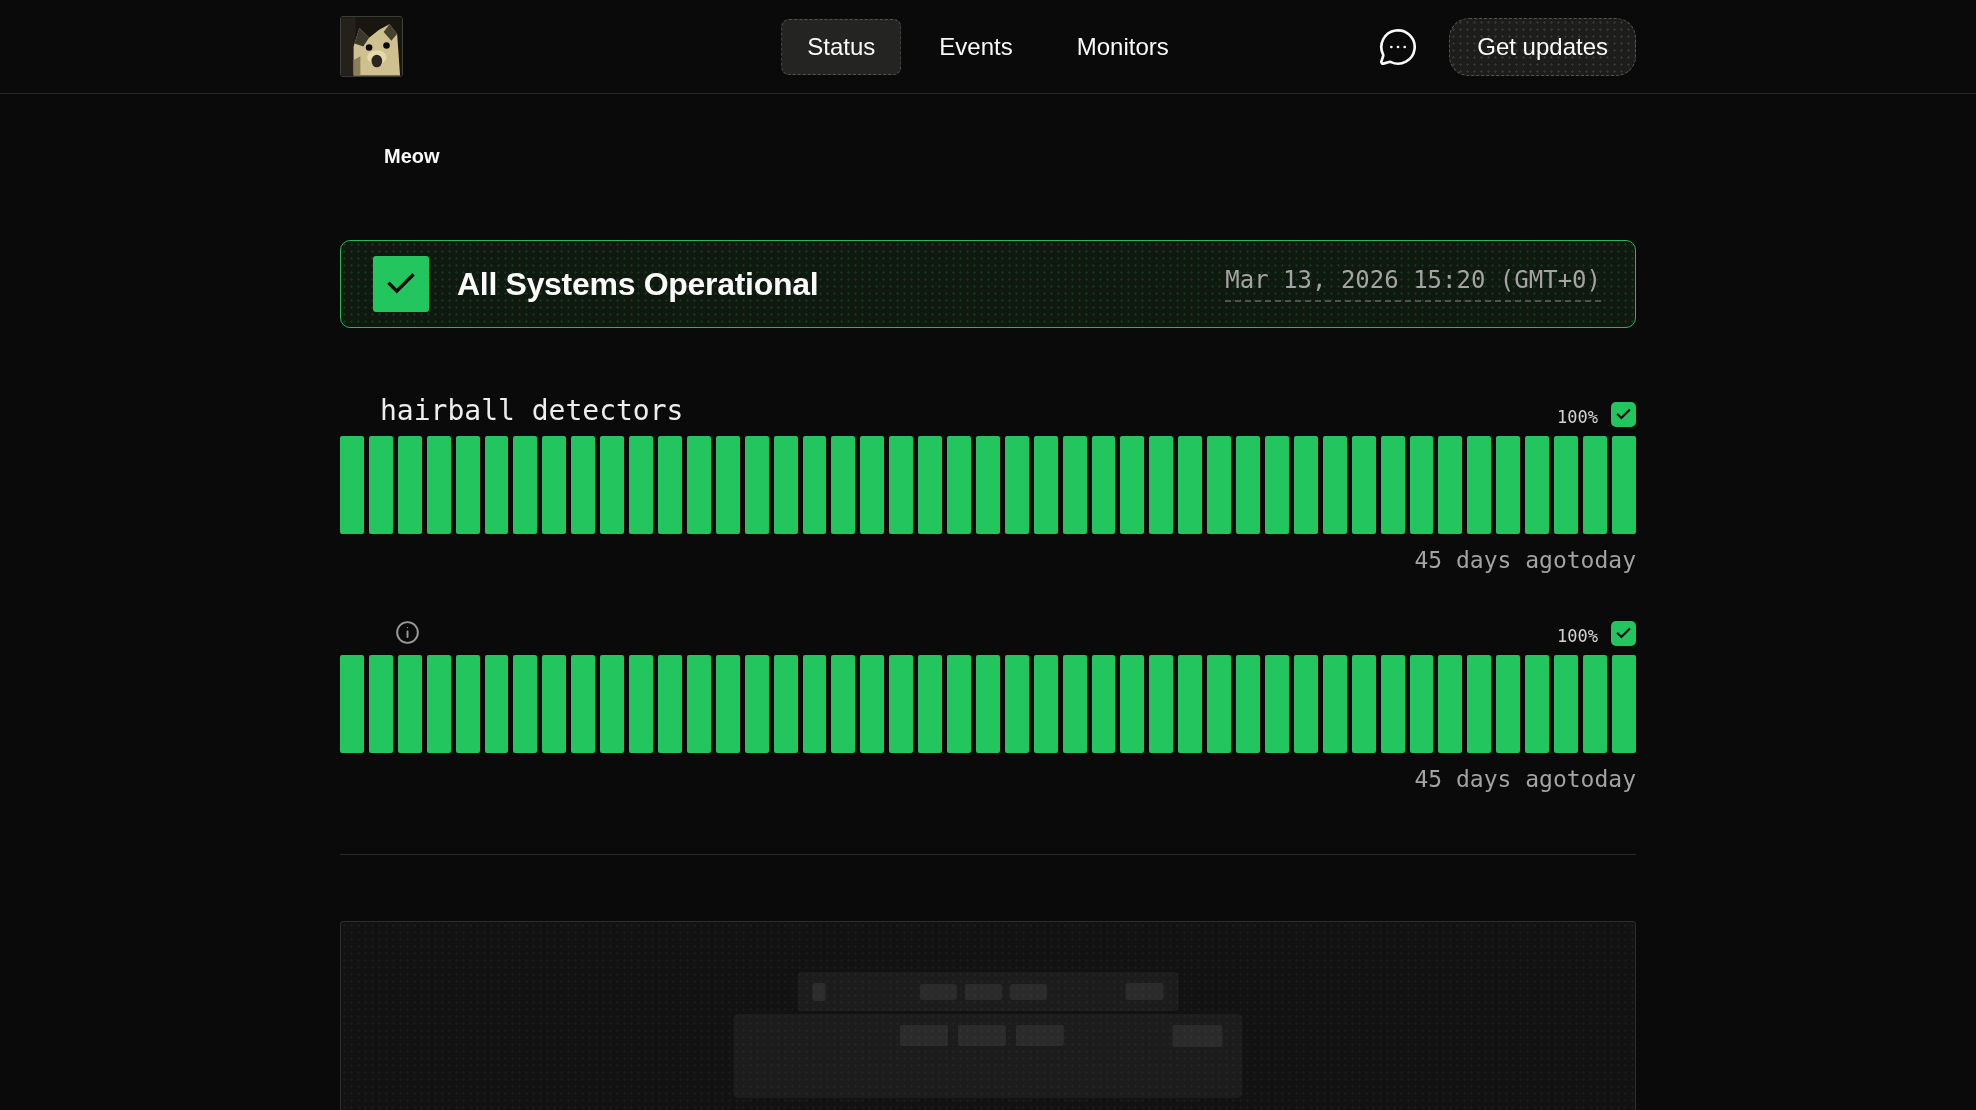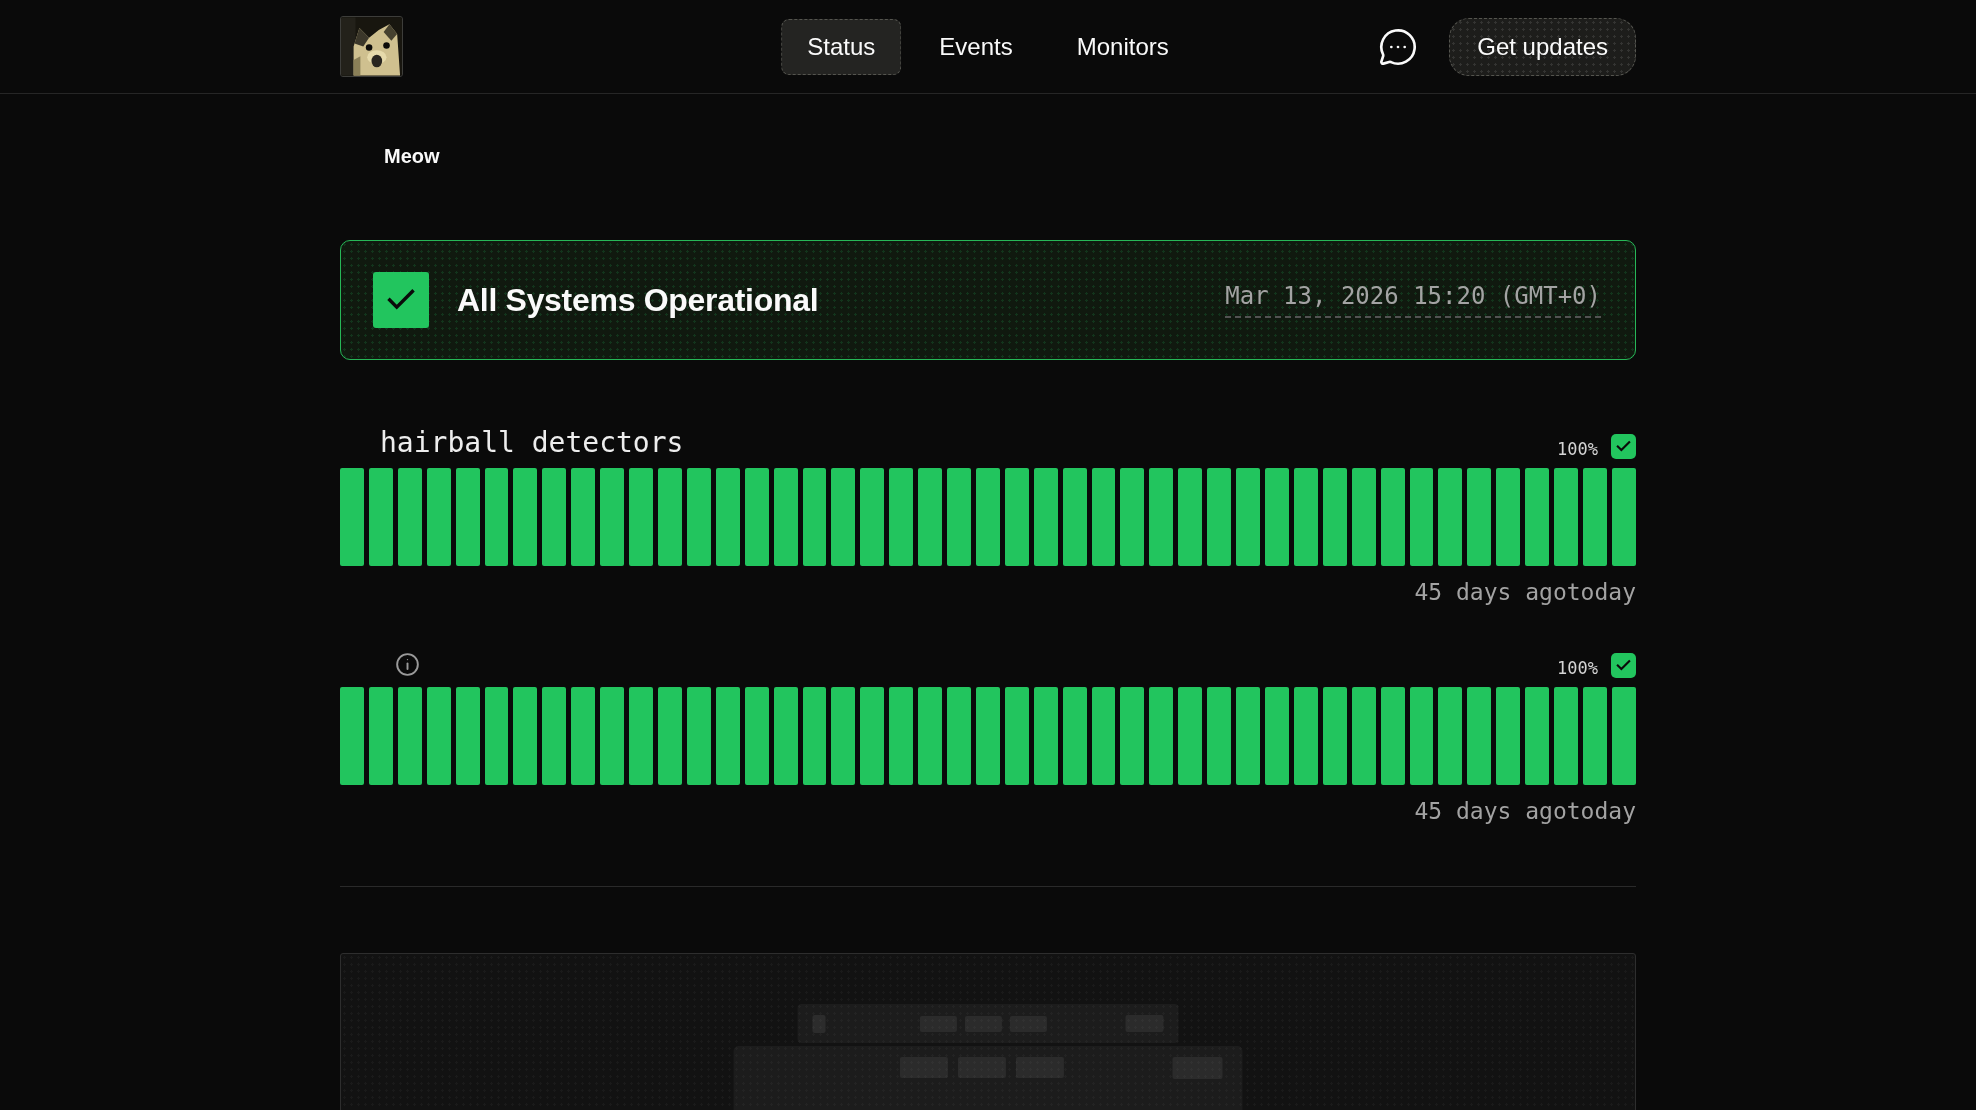--- a/index.html
+++ b/index.html
@@ -45,21 +45,21 @@
     padding:14px 27px; white-space:nowrap;
   }
 
   
   .main { width:1296px; margin:0 auto; }
   .page-title { margin-top:51px; font-size:20px; font-weight:700; color:#fafafa;margin-left:44px; }
   .page-subtitle { margin-top:9px; font-size:30px; font-weight:400; color:#a3a3a3; }
 
   
   .banner {
-    margin-top:72px; height:120px; border:1px solid #27b757; border-radius:10px;
+    margin-top:72px; height:88px; border:1px solid #27b757; border-radius:10px;
     background-color:#10190f;
     background-image: radial-gradient(circle, rgba(34,197,94,0.16) 1.1px, transparent 1.2px);
     background-size:7px 7px;
     display:flex; align-items:center; padding:0 34px 0 32px;
   }
   .check-lg {
     width:56px; height:56px; flex:0 0 56px; background:var(--green); border-radius:3px;
     display:flex; align-items:center; justify-content:center;
   }
   .banner-title { font-size:32px; font-weight:700; color:#fafafa; margin-left:28px; letter-spacing:-0.3px; }

